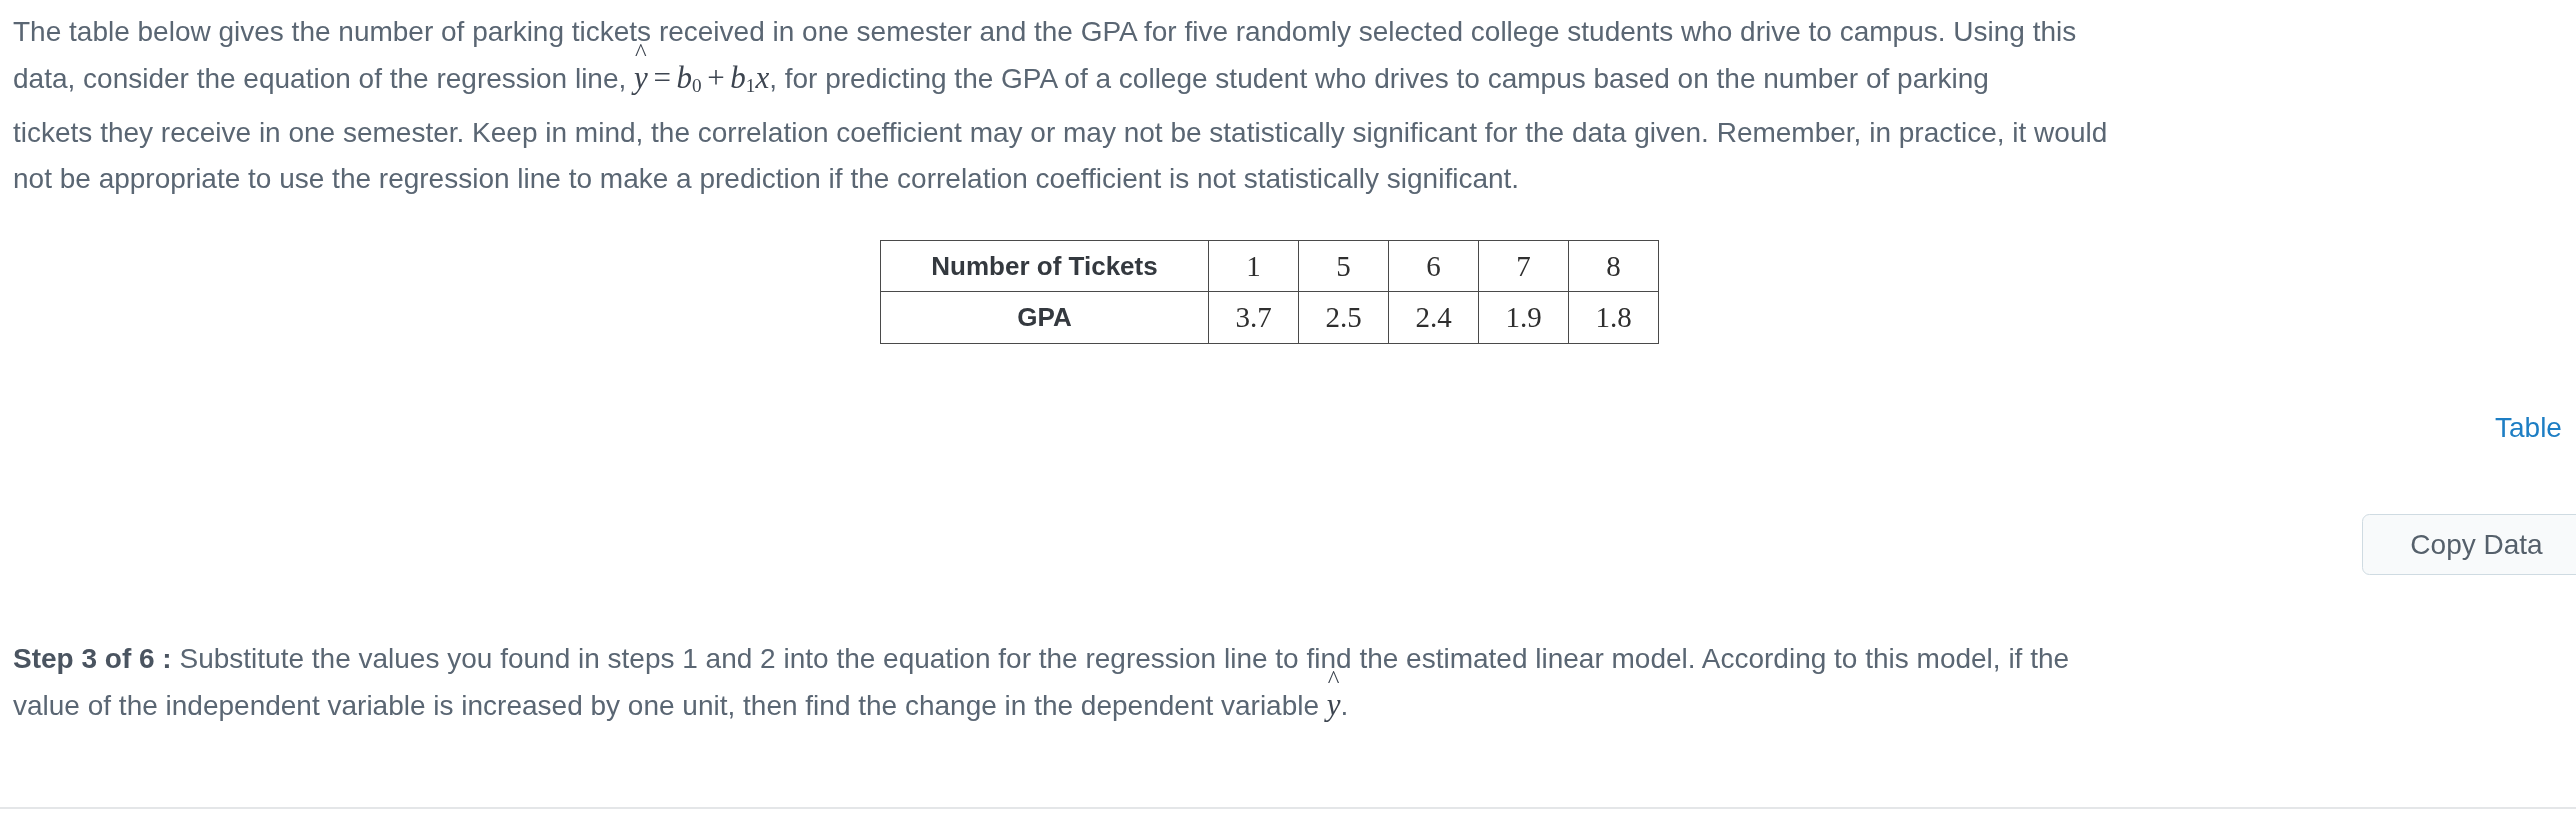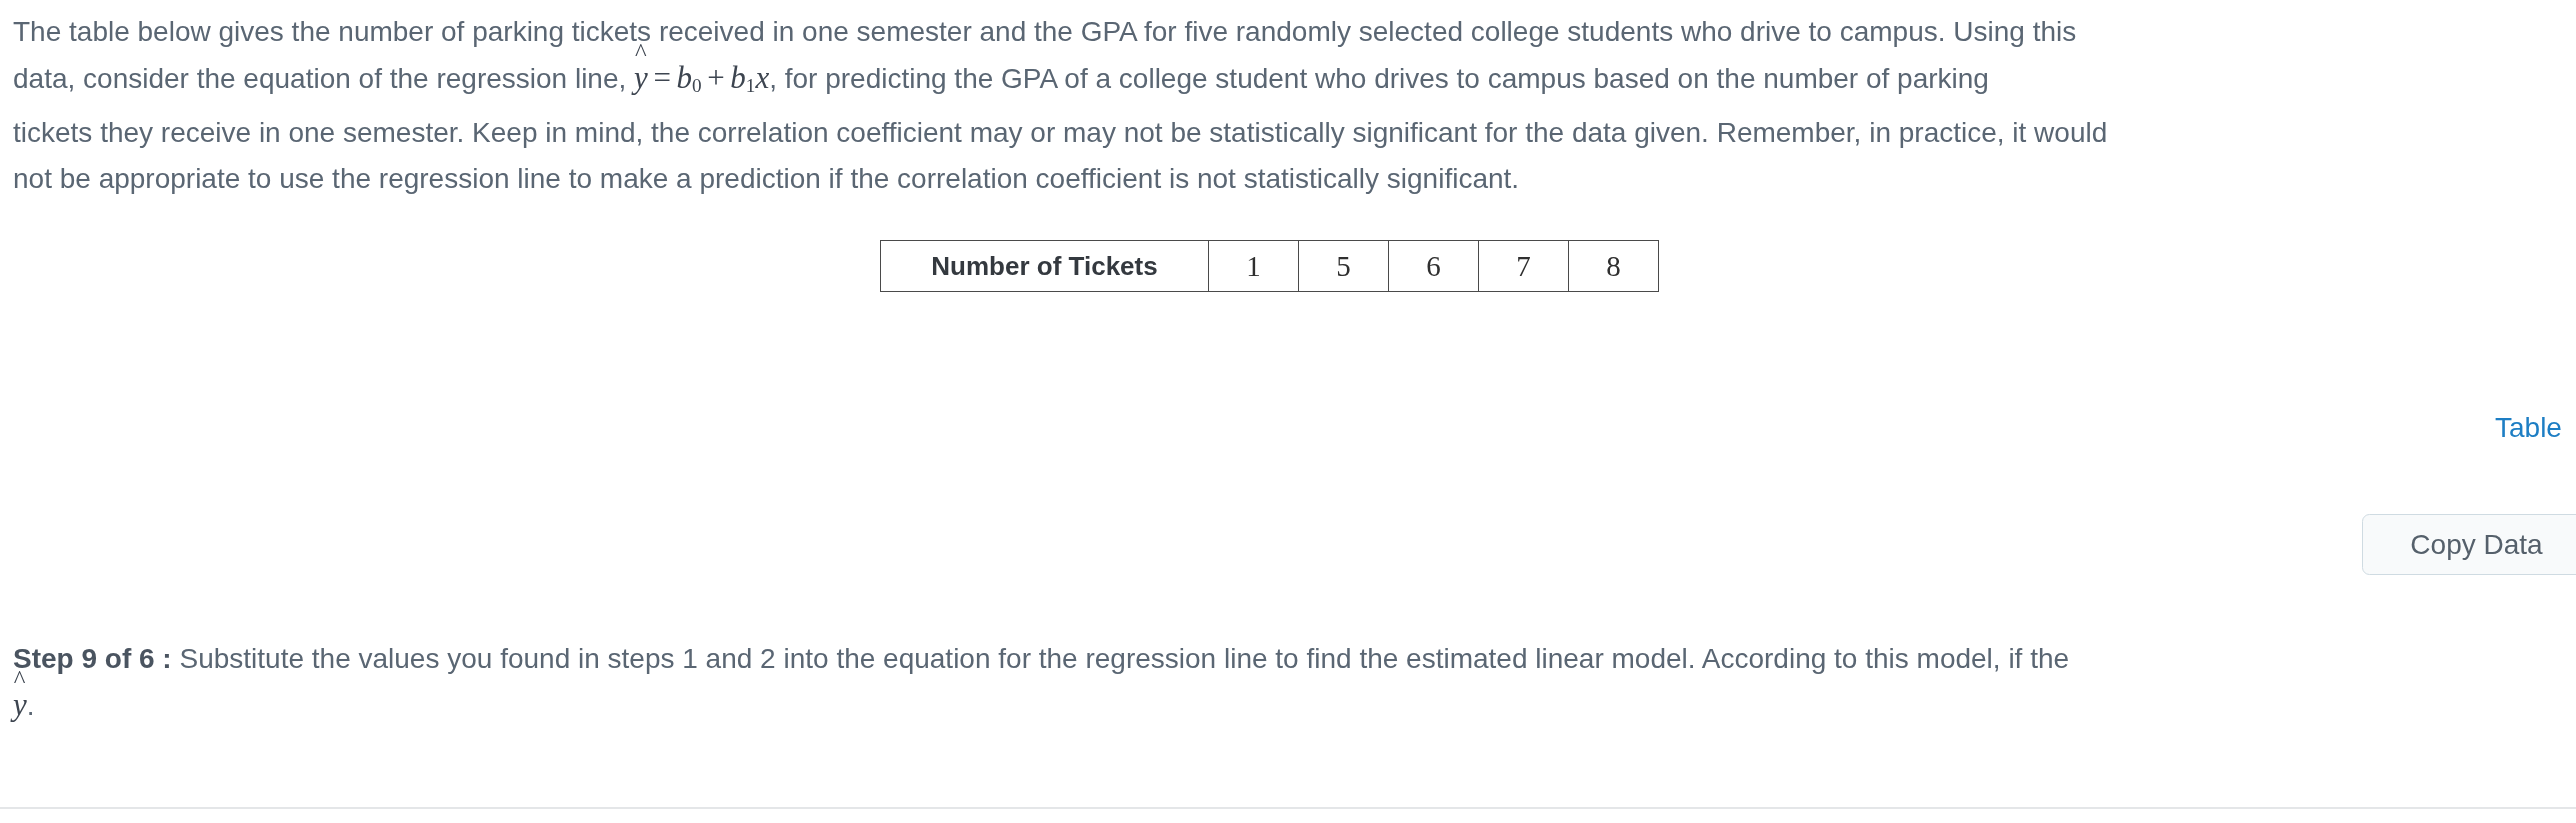--- a/index.html
+++ b/index.html
@@ -177,29 +177,37 @@
   <table class="data-table">
     <tbody>
       <tr>
         <td class="rowhead">Number of Tickets</td>
         <td class="val">1</td>
         <td class="val">5</td>
         <td class="val">6</td>
         <td class="val">7</td>
         <td class="val">8</td>
       </tr>
+      <tr>
+        <td class="rowhead">GPA</td>
+        <td class="val">3.7</td>
+        <td class="val">2.5</td>
+        <td class="val">2.4</td>
+        <td class="val">1.9</td>
+        <td class="val">1.8</td>
+      </tr>
     </tbody>
   </table>
 </div>
 
 <div class="table-link">Table</div>
 
 <div class="copy-data-button">Copy Data</div>
 
 <div class="step-wrap">
   <div class="step-text">
-    <span class="ln"><span class="step-label">Step 9 of 6 :</span><span> Substitute the values you found in steps 1 and 2 into the equation for the regression line to find the estimated linear model. According to this model, if the</span></span>
-    <span class="ln"><span class="math"><span class="yhat"><span class="hat">^</span><span>y</span></span></span><span>.</span></span>
+    <span class="ln"><span class="step-label">Step 3 of 6 :</span><span> Substitute the values you found in steps 1 and 2 into the equation for the regression line to find the estimated linear model. According to this model, if the</span></span>
+    <span class="ln"><span>value of the independent variable is increased by one unit, then find the change in the dependent variable </span><span class="math"><span class="yhat"><span class="hat">^</span><span>y</span></span></span><span>.</span></span>
   </div>
 </div>
 
 <div class="bottom-divider"></div>
 
 
 </body></html>

